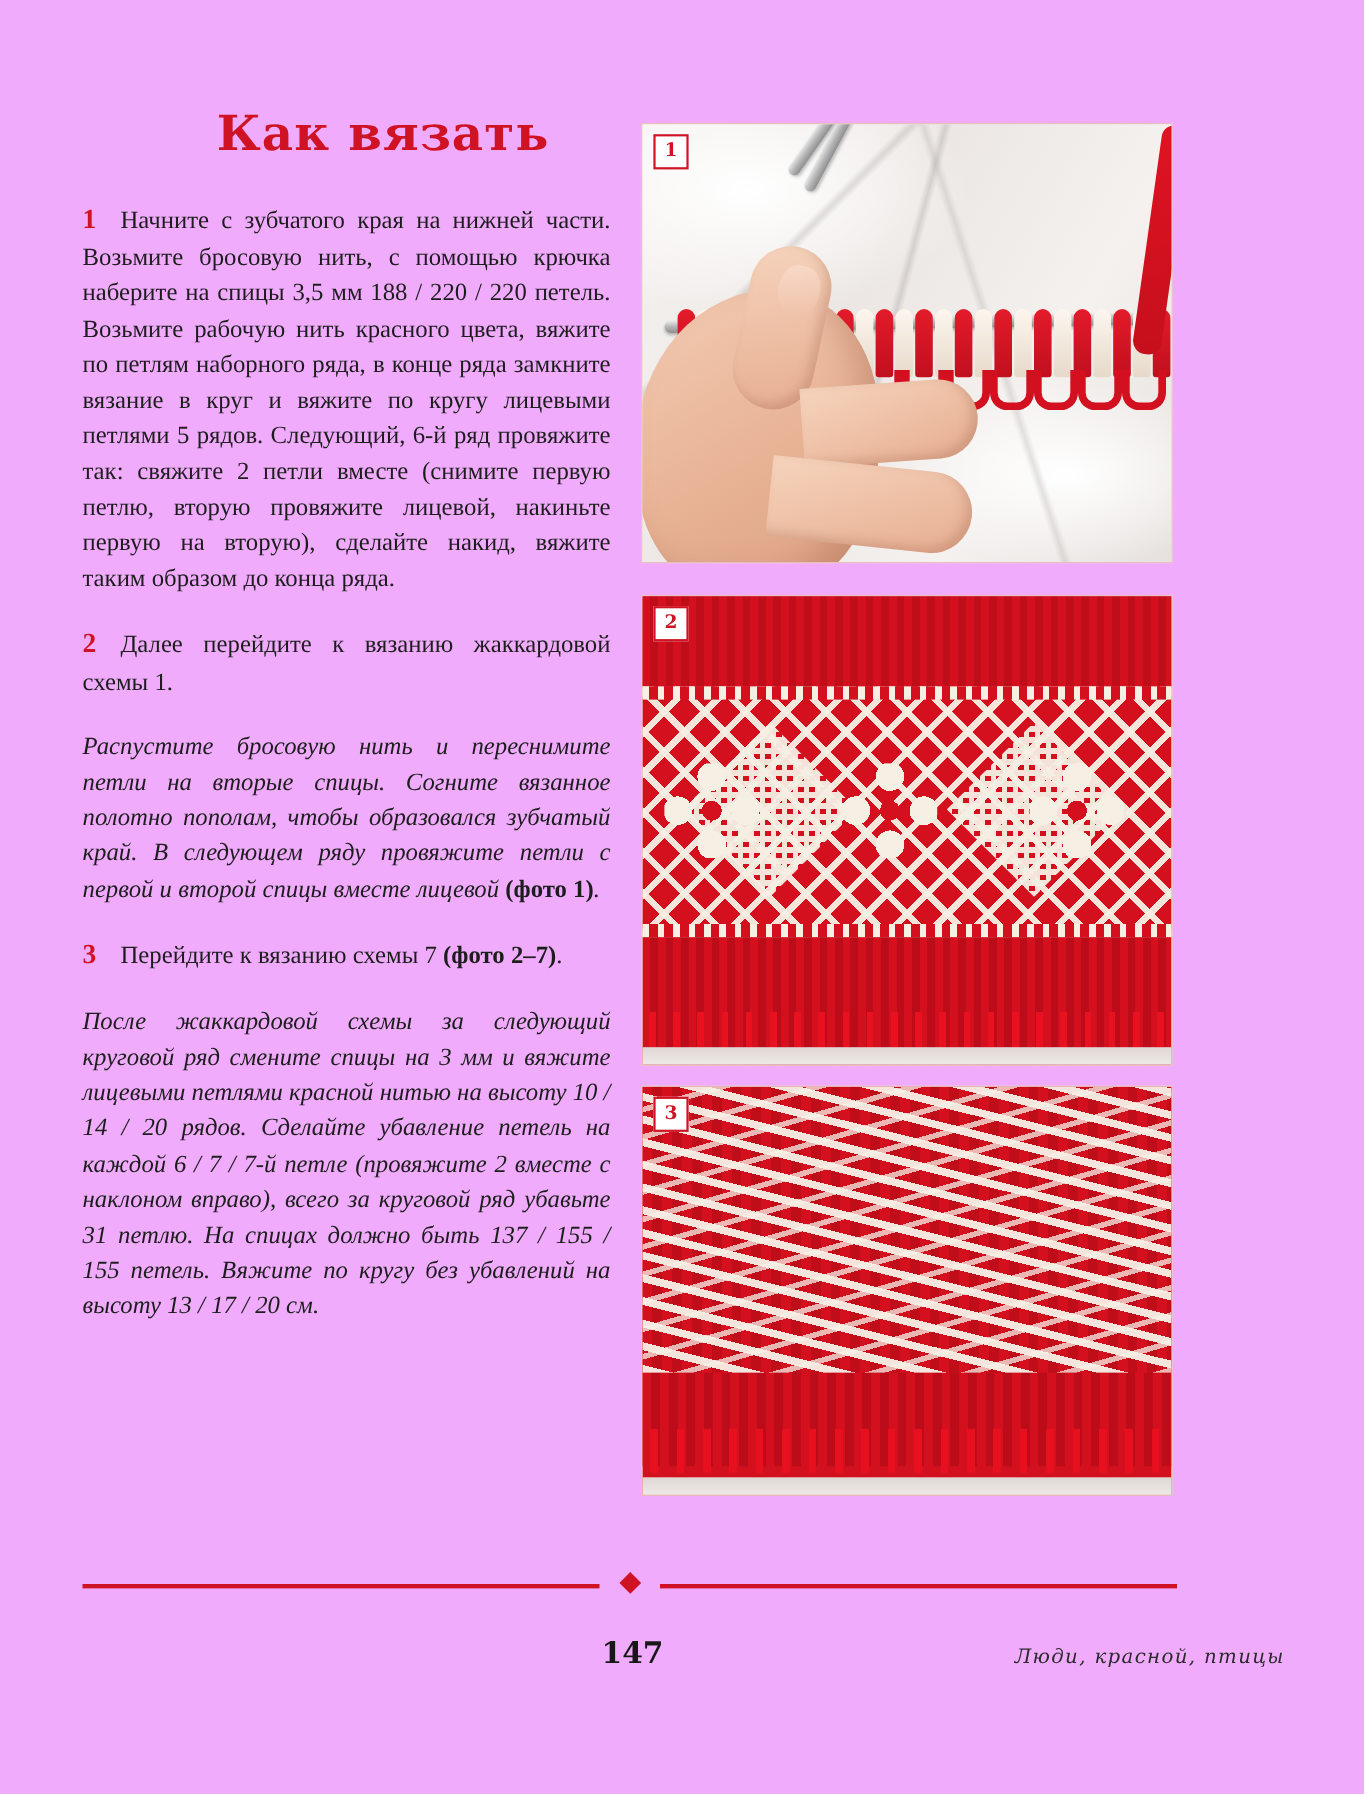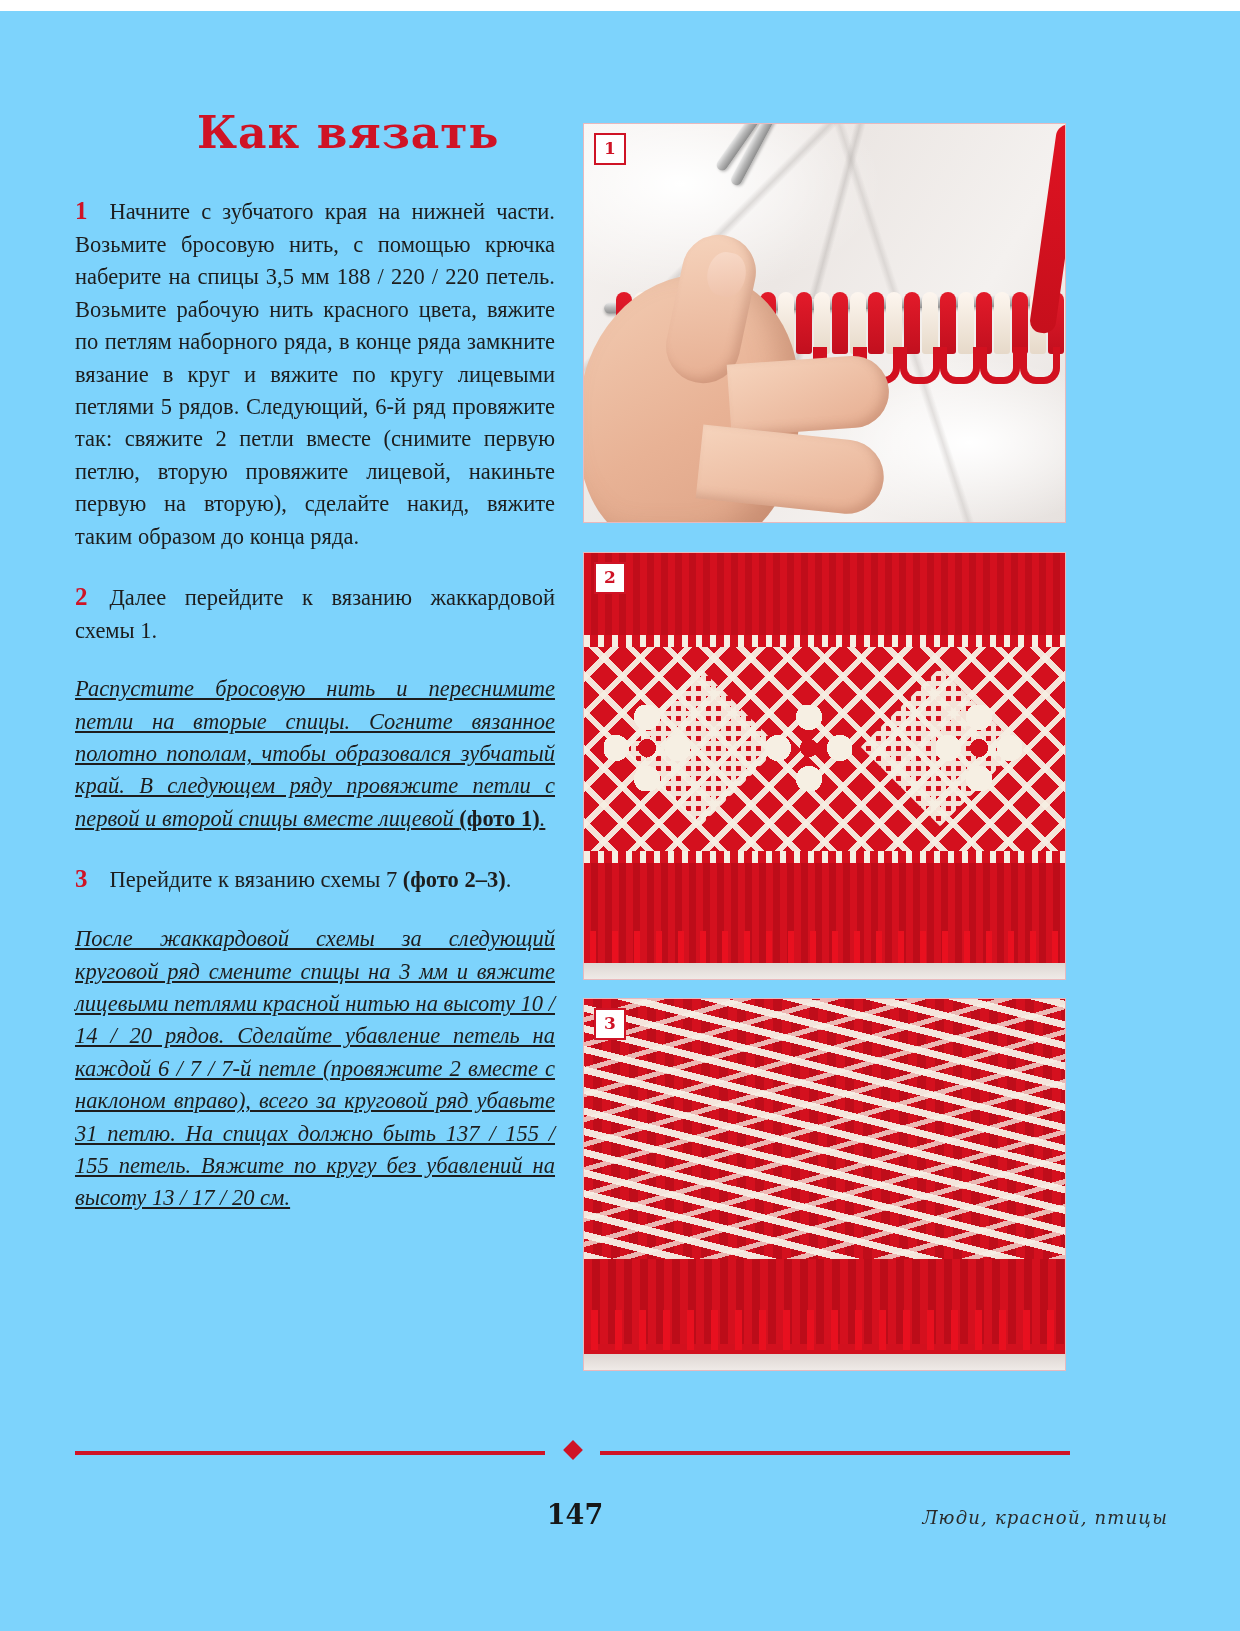--- a/index.html
+++ b/index.html
@@ -12,22 +12,21 @@
     height: 1631px;
     position: relative;
     font-family: "Liberation Serif", serif;
     color: #1a1a1a;
     overflow: hidden;
   }
 
   .page {
     position: absolute;
     inset: 0;
-    background: #7dd3fc;
-    margin-top: 11px;
+    background: #f0abfc;
   }
 
   
   .left-col {
     position: absolute;
     left: 75px;
     top: 100px;
     width: 480px;
   }
 
@@ -45,21 +44,20 @@
   .para {
     font-size: 22.5px;
     line-height: 1.44;
     margin: 0 0 26px 0;
     text-align: justify;
     color: #1d1d1d;
   }
 
   .para.italic {
     font-style: italic;
-    text-decoration: underline;
   }
 
   .step-num {
     color: #cf1325;
     font-weight: 700;
     font-style: normal;
     font-size: 25px;
     margin-right: 22px;
   }
 
@@ -314,21 +312,21 @@
     <p class="para">
       <span class="step-num">2</span><span>Далее перейдите к вязанию жаккардовой схемы 1.</span>
     </p>
 
     <p class="para italic">
       <span>Распустите бросовую нить и переснимите петли на вторые спицы. Согните вязанное полотно пополам, чтобы образовался зубчатый край. В следующем ряду провяжите петли с первой и второй спицы вместе лицевой </span><span class="bold">(фото 1)</span><span>.</span>
     </p>
 
 
     <p class="para">
-      <span class="step-num">3</span><span>Перейдите к вязанию схемы 7 </span><span class="bold">(фото 2–3)</span><span>.</span>
+      <span class="step-num">3</span><span>Перейдите к вязанию схемы 7 </span><span class="bold">(фото 2–7)</span><span>.</span>
     </p>
 
     <p class="para italic">
       <span>После жаккардовой схемы за следующий круговой ряд смените спицы на 3 мм и вяжите лицевыми петлями красной нитью на высоту 10 / 14 / 20 рядов. Сделайте убавление петель на каждой 6 / 7 / 7-й петле (провяжите 2 вместе с наклоном вправо), всего за круговой ряд убавьте 31 петлю. На спицах должно быть 137 / 155 / 155 петель. Вяжите по кругу без убавлений на высоту 13 / 17 / 20 см.</span>
     </p>
   </div>
 
   <div class="photo photo-1">
     <div class="marble"></div>
 

